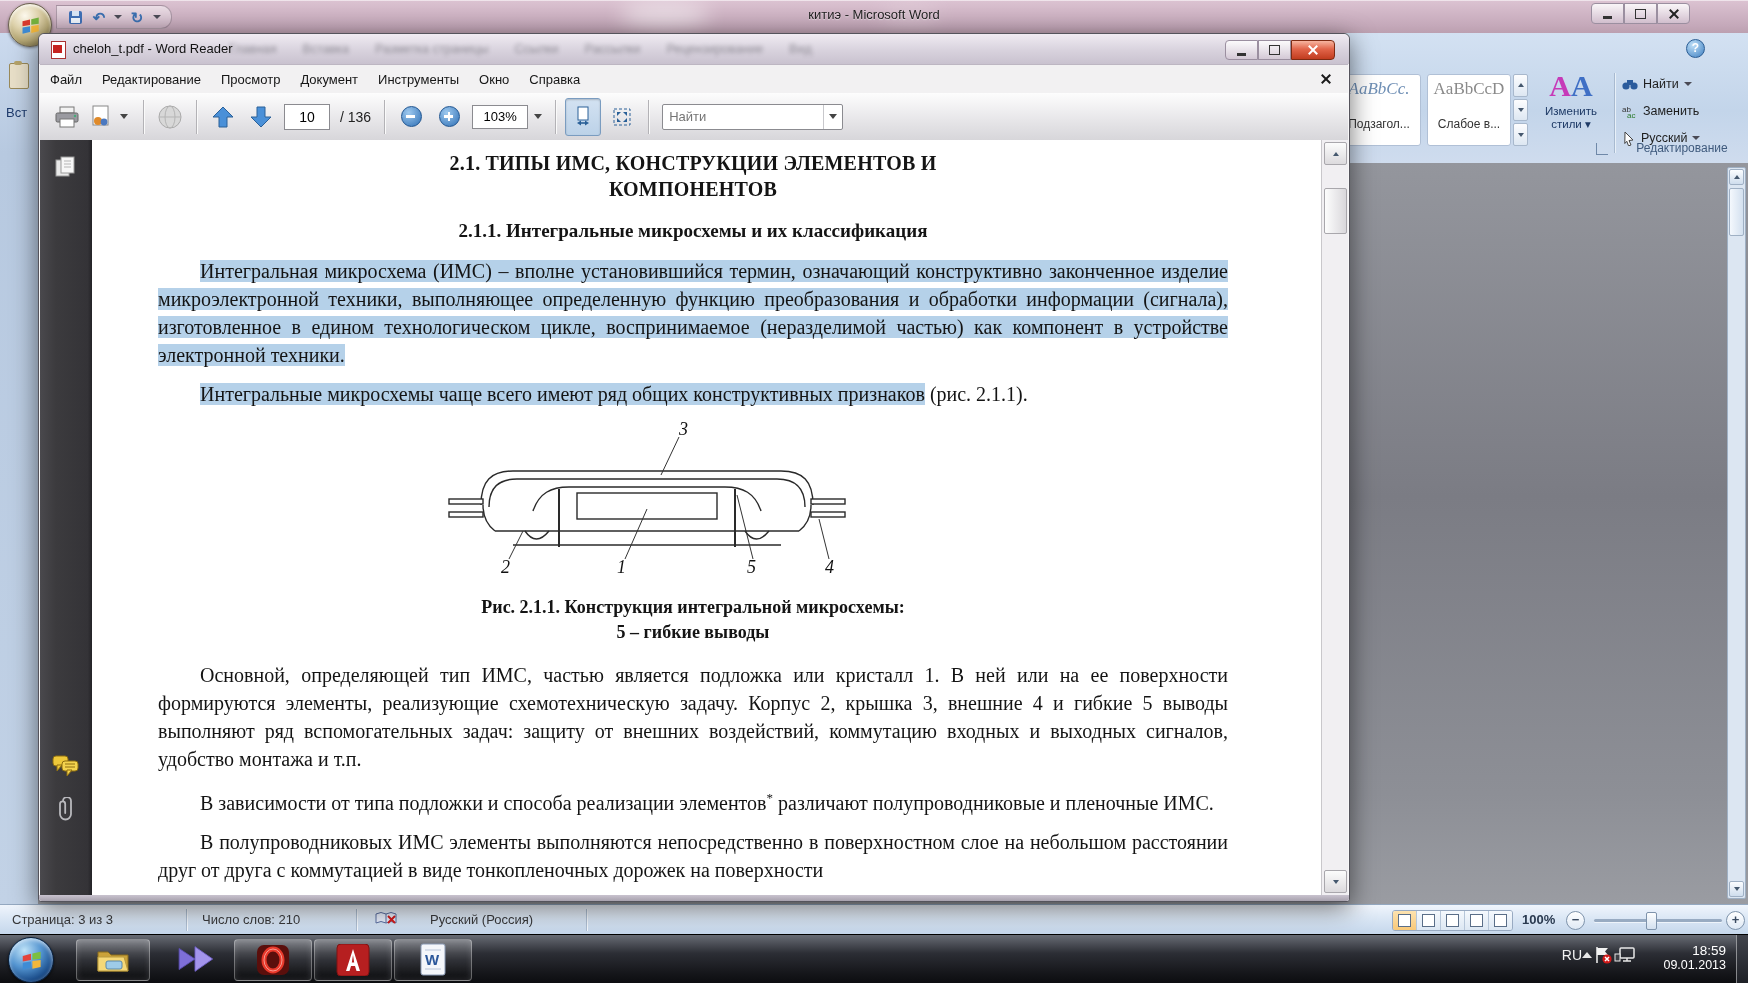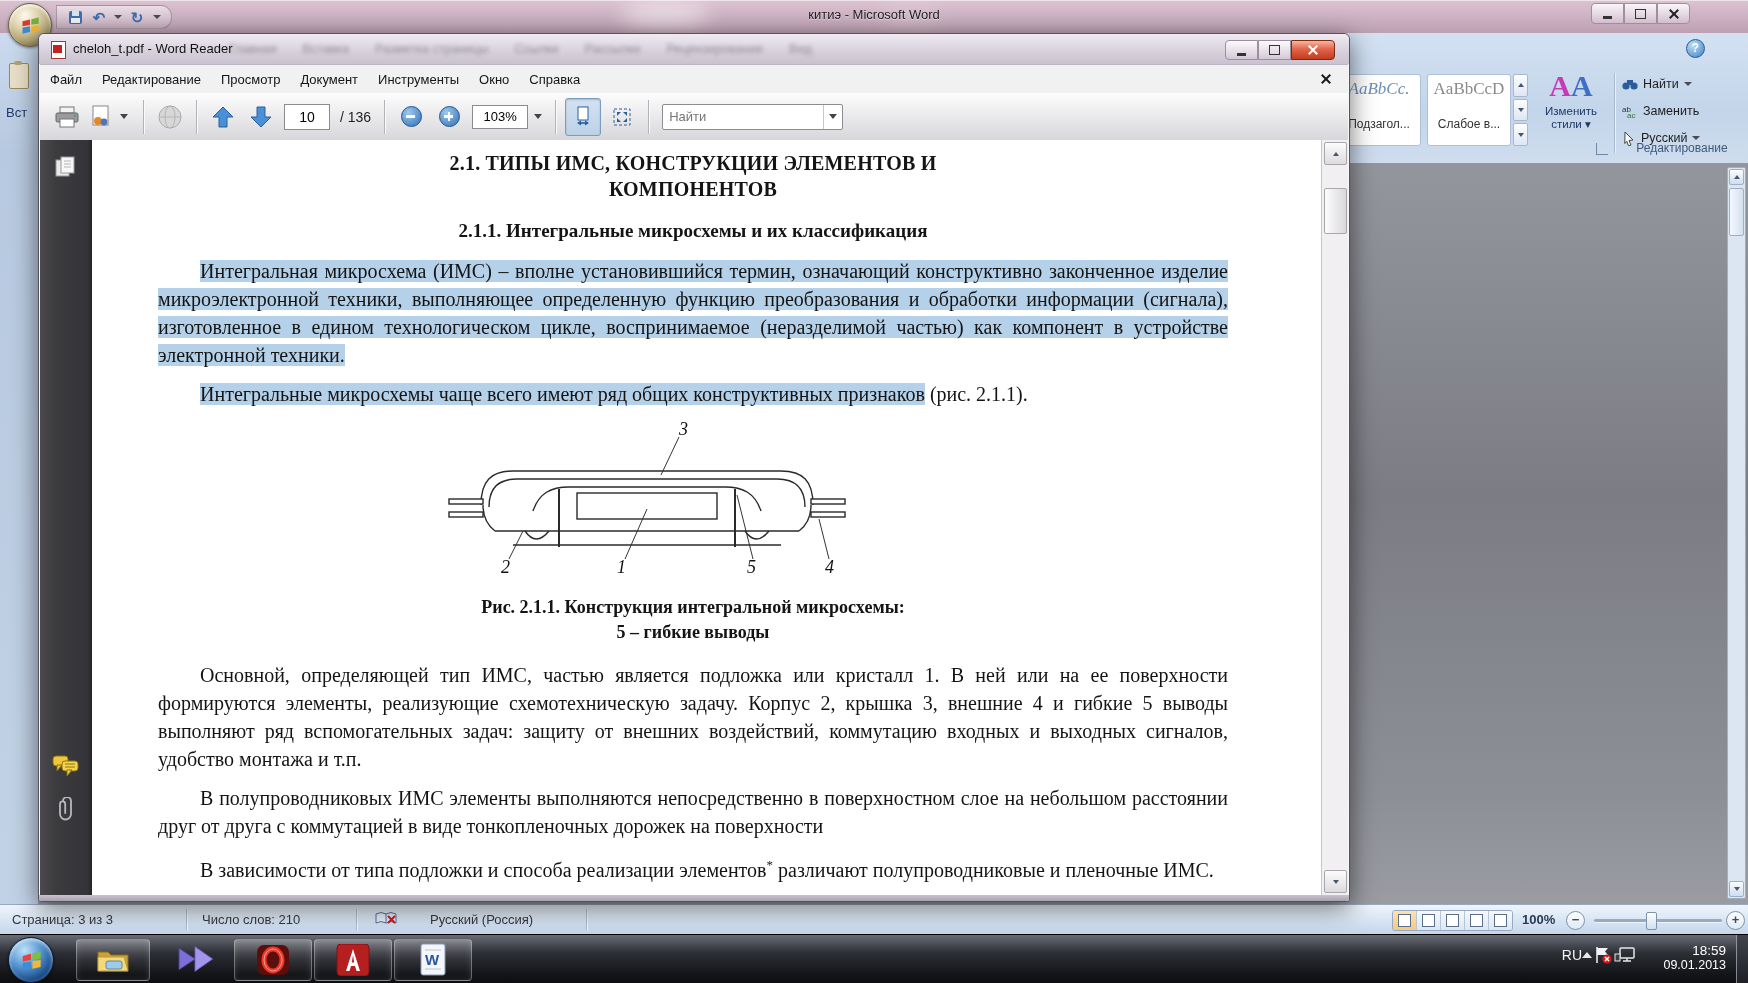--- a/index.html
+++ b/index.html
@@ -509,22 +509,22 @@
               <text x="300" y="154">5</text>
               <text x="378" y="154">4</text>
             </g>
           </svg>
         </div>
 
         <p class="cap capfirst">Рис. 2.1.1. Конструкция интегральной микросхемы:</p>
         <p class="cap">5 – гибкие выводы</p>
 
         <p class="para after-fig">Основной, определяющей тип ИМС, частью является подложка или кристалл 1. В ней или на ее поверхности формируются элементы, реализующие схемотехническую задачу. Корпус 2, крышка 3, внешние 4 и гибкие 5 выводы выполняют ряд вспомогательных задач: защиту от внешних воздействий, коммутацию входных и выходных сигналов, удобство монтажа и т.п.</p>
+        <p class="para"><span>В зависимости от типа подложки и способа реализации элементов</span><sup>*</sup><span> различают полупроводниковые и пленочные ИМС.</span></p>
         <p class="para">В полупроводниковых ИМС элементы выполняются непосредственно в поверхностном слое на небольшом расстоянии друг от друга с коммутацией в виде тонкопленочных дорожек на поверхности</p>
-        <p class="para"><span>В зависимости от типа подложки и способа реализации элементов</span><sup>*</sup><span> различают полупроводниковые и пленочные ИМС.</span></p>
         <p class="para clip-line">(рис. 2.1.2).</p>
       </div>
     </div>
 
     <div class="r-scroll">
       <div class="sc-btn" style="top:2px;">
           <span class="tri-up"></span>
         </div>
       <div class="sc-thumb"></div>
       <div class="sc-btn" style="bottom:2px;">

